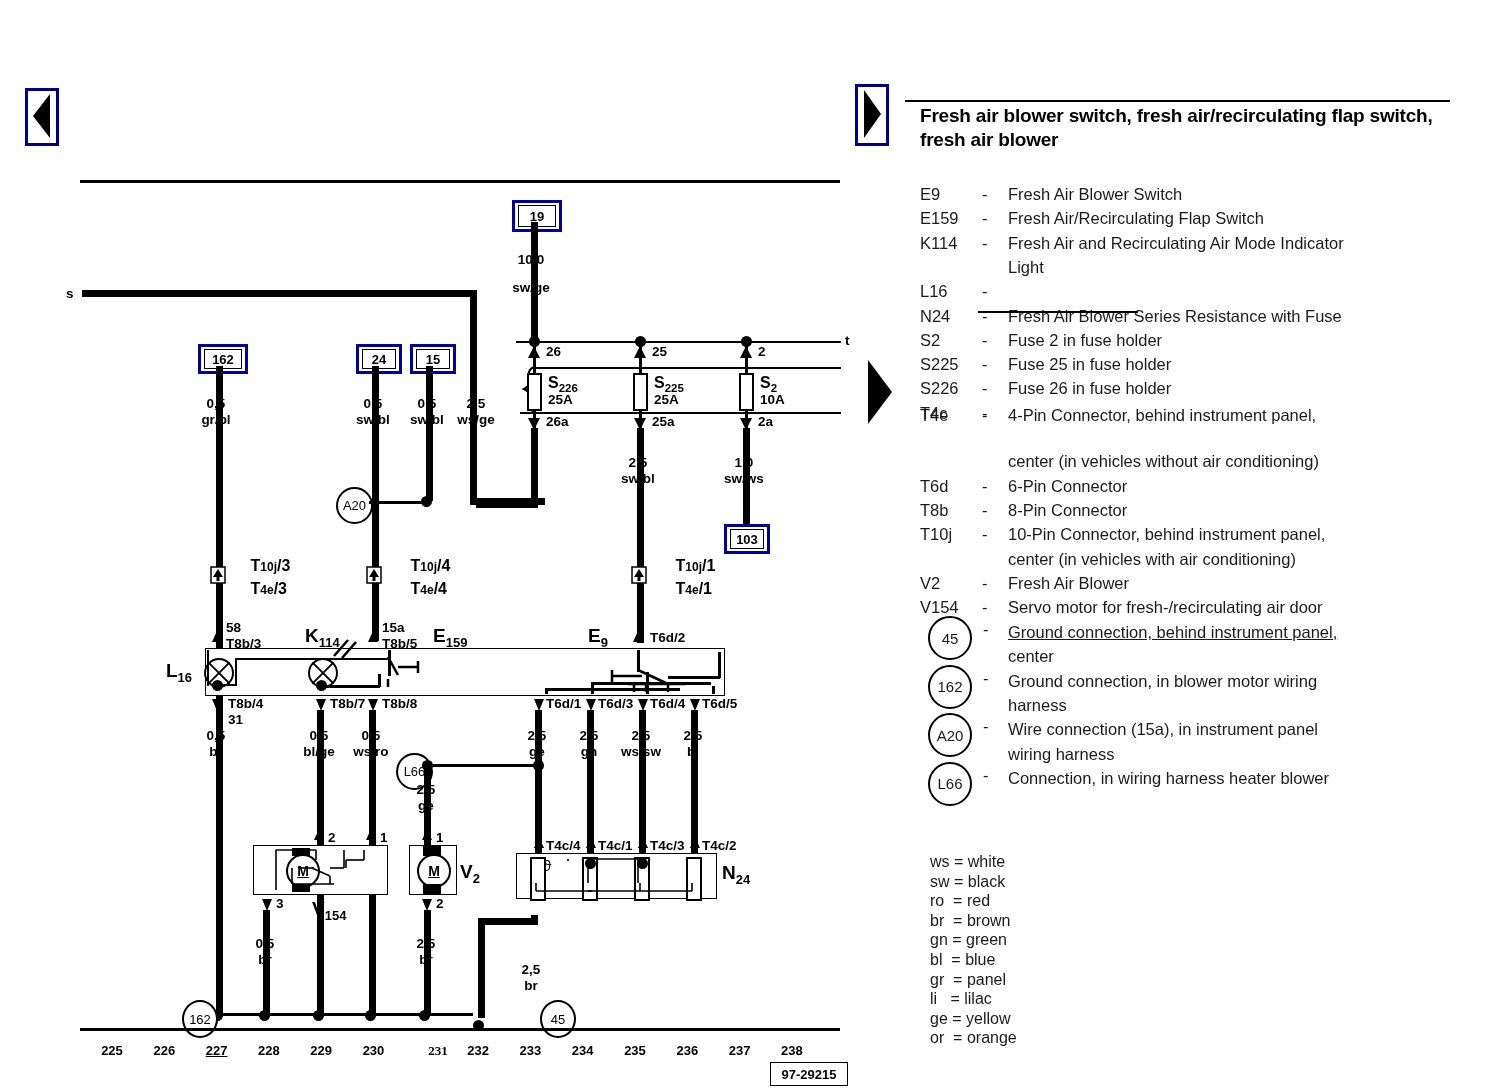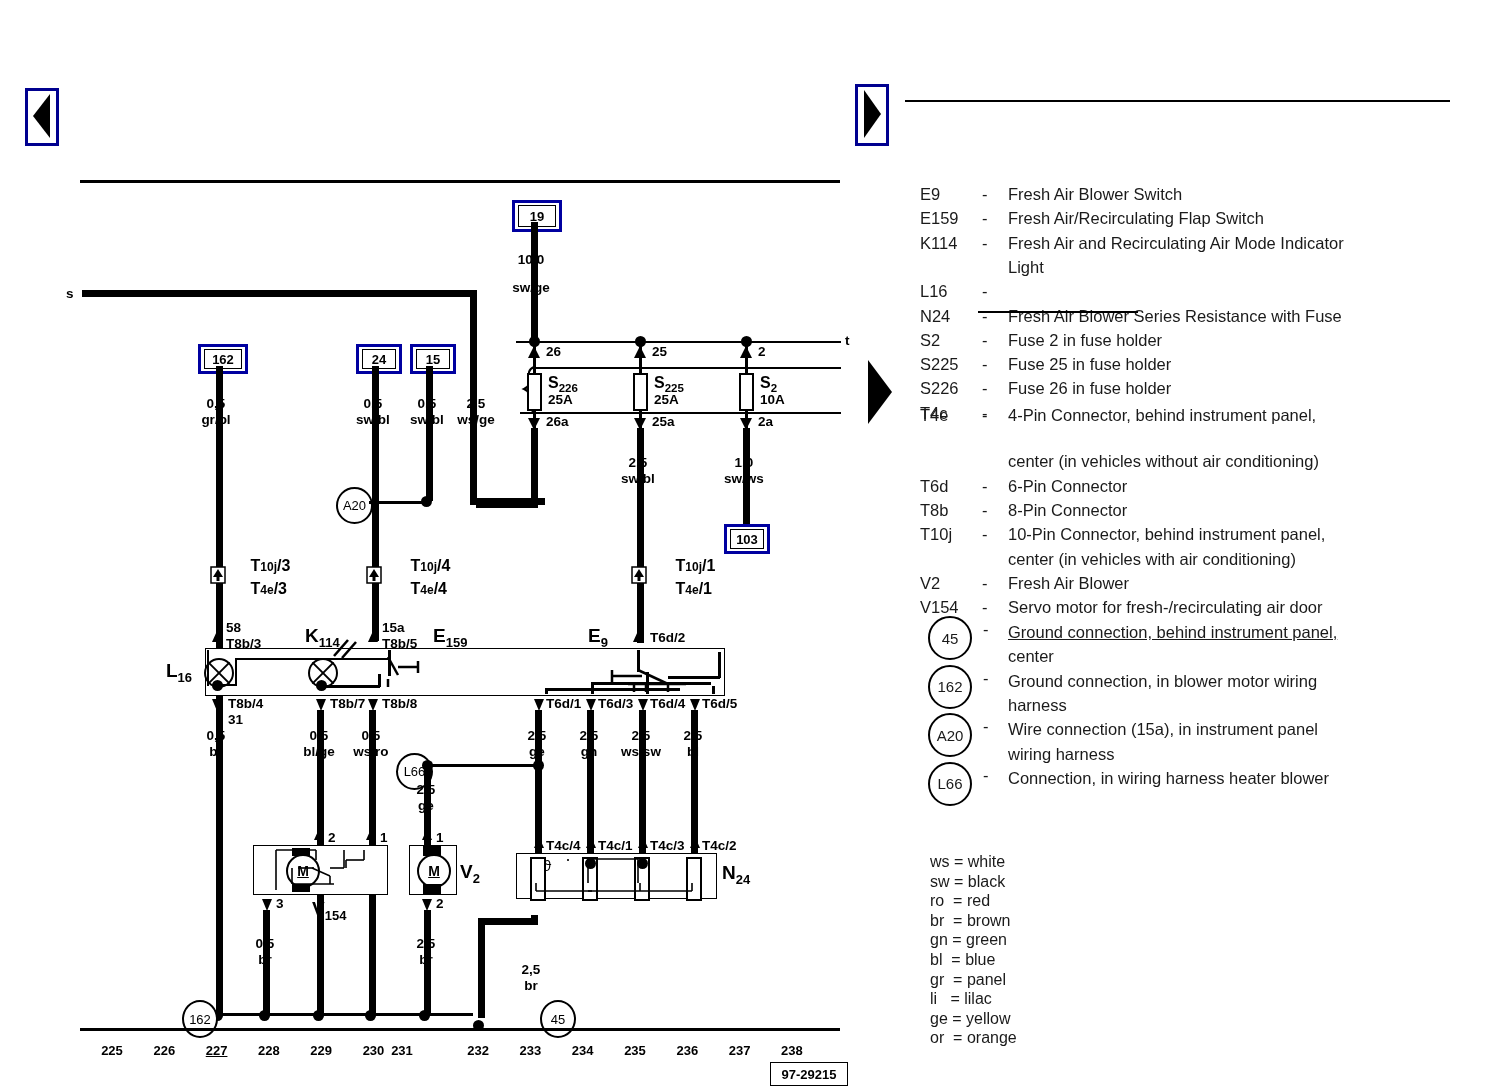--- a/index.html
+++ b/index.html
@@ -94,20 +94,21 @@
     <svg width="28" height="56" style="left:-1px;top:-1px;">
       <polygon points="7,4 7,52 24,28" fill="#000"></polygon>
     </svg>
   </div>
 
   <svg width="34" height="70" style="left:866px;top:358px;">
     <polygon points="2,2 2,66 26,34" fill="#000"></polygon>
   </svg>
 
   <div class="legend-rule"></div>
+  <div class="title">Fresh air blower switch, fresh air/recirculating flap switch, fresh air blower</div>
 
   <div id="legend-rows">
       <div class="lrow" style="left: 920px; top: 182px; width: 520px;">
         <span class="lcode">E9</span>
         <span class="ldash">-</span>
         <span class="ltext">Fresh Air Blower Switch</span>
       </div>
       <div class="lrow" style="left: 920px; top: 206.3px; width: 520px;">
         <span class="lcode">E159</span>
         <span class="ldash">-</span>
@@ -651,21 +652,21 @@
     </div>
 
     <div class="ln" style="left:80px;top:1028px;width:760px;height:2.5px;"></div>
     <div id="ruler">
         <div class="ruler-num" style="left: 92px; top: 1043px;">225</div>
         <div class="ruler-num" style="left: 144.3px; top: 1043px;">226</div>
         <div class="ruler-num" style="left: 196.6px; top: 1043px; text-decoration: underline;">227</div>
         <div class="ruler-num" style="left: 248.9px; top: 1043px;">228</div>
         <div class="ruler-num" style="left: 301.2px; top: 1043px;">229</div>
         <div class="ruler-num" style="left: 353.5px; top: 1043px;">230</div>
-        <div class="ruler-num" style="left: 382px; top: 1043px;">231</div>
+        <div class="ruler-num" style="left: 418px; top: 1043px; font-family: Liberation Serif, serif;">231</div>
         <div class="ruler-num" style="left: 458.1px; top: 1043px;">232</div>
         <div class="ruler-num" style="left: 510.4px; top: 1043px;">233</div>
         <div class="ruler-num" style="left: 562.7px; top: 1043px;">234</div>
         <div class="ruler-num" style="left: 615px; top: 1043px;">235</div>
         <div class="ruler-num" style="left: 667.3px; top: 1043px;">236</div>
         <div class="ruler-num" style="left: 719.6px; top: 1043px;">237</div>
         <div class="ruler-num" style="left: 771.9px; top: 1043px;">238</div>
       </div>
 
     <div class="codebox" style="left:770px;top:1062px;width:76px;height:22px;">

